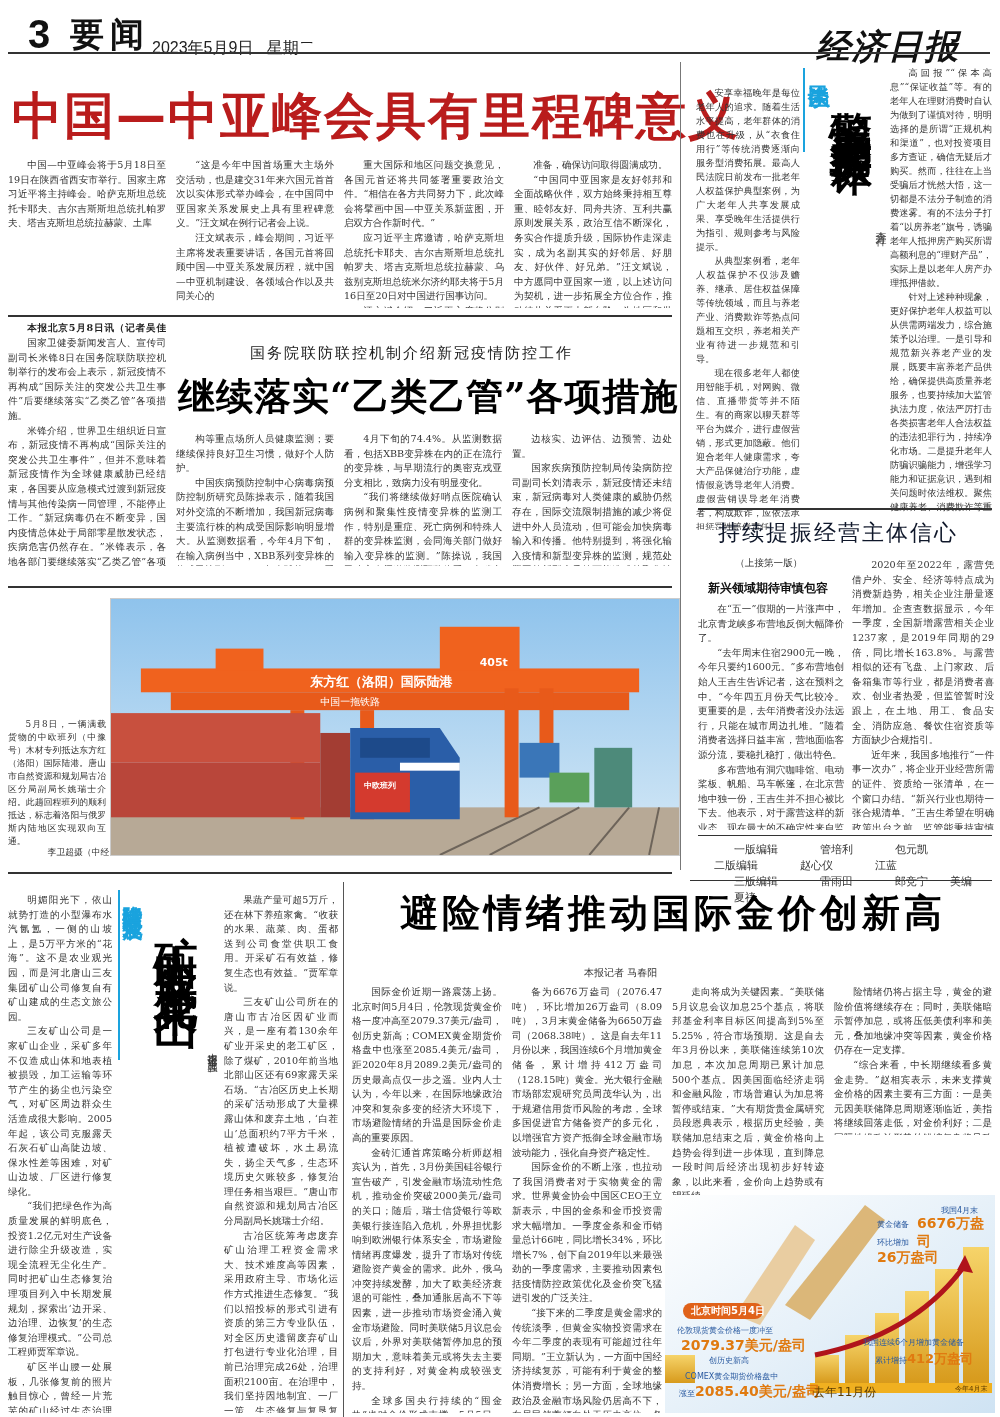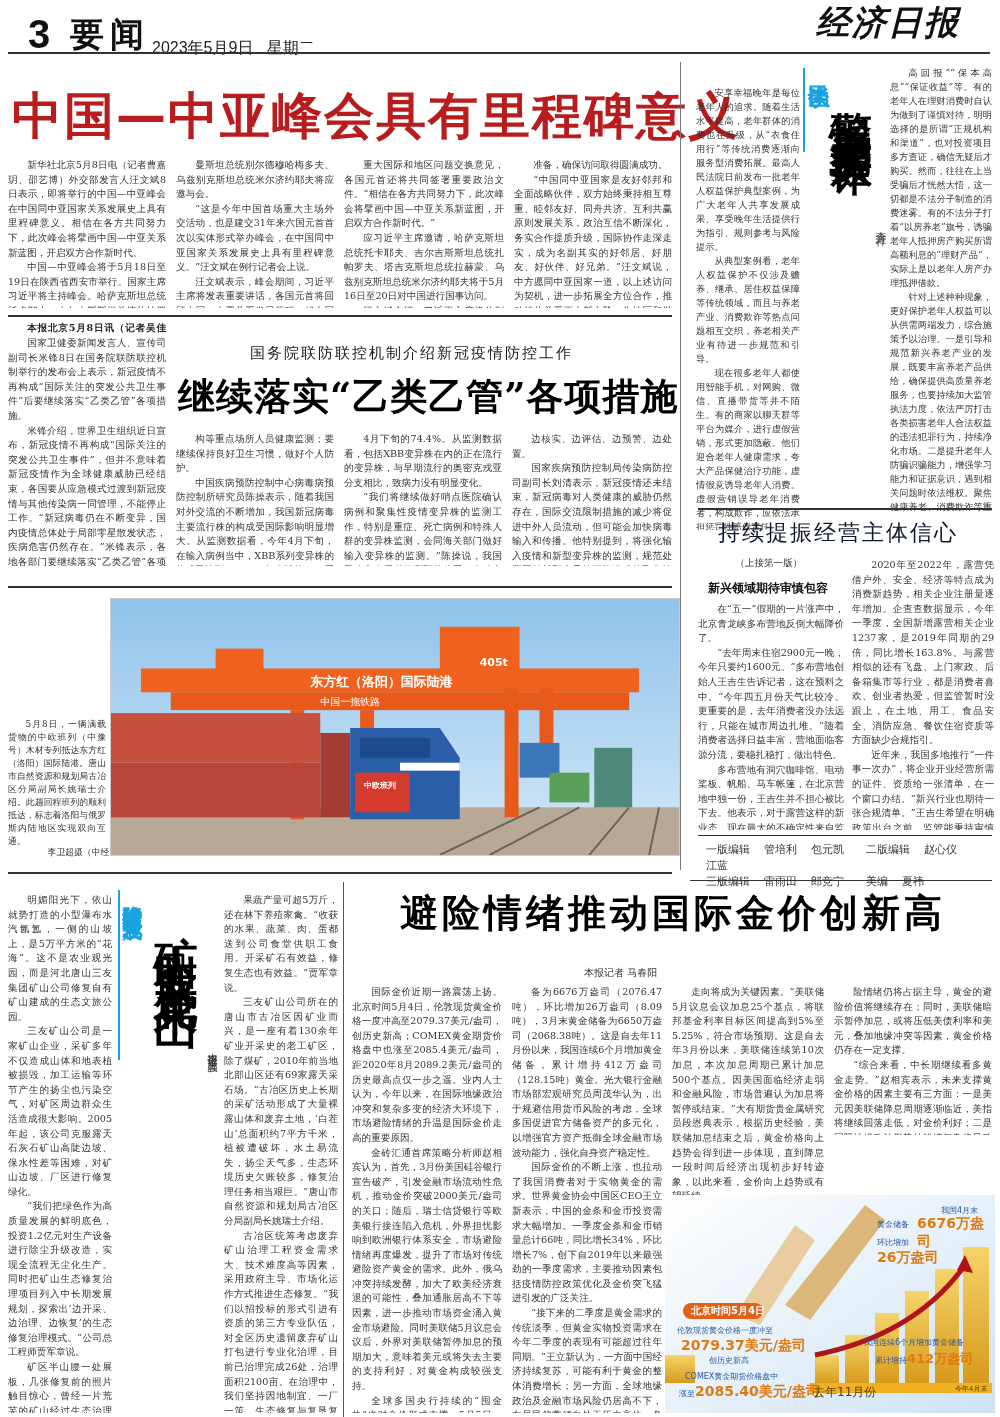--- a/index.html
+++ b/index.html
@@ -8,61 +8,59 @@
   .abs { position: absolute; }
   .txt { font-family: "DejaVu Serif", serif; font-size: 9.6px; line-height: 14.6px; color: #333; text-align: justify; overflow: hidden; }
   .txt p { text-indent: 2em; }
   .hr { position: absolute; background: #333; height: 2px; }
   .vr { position: absolute; background: #444; width: 2px; }
 
   
   .page-num { left: 28px; top: 14px; font-family: "Liberation Sans", sans-serif; font-weight: bold; font-size: 40px; line-height: 40px; color: #111; }
   .section-name { left: 70px; top: 14px; font-family: "DejaVu Serif", serif; font-weight: bold; font-size: 34px; line-height: 40px; letter-spacing: 6px; color: #111; }
   .pub-date { left: 152px; top: 38px; font-family: "Liberation Sans", sans-serif; font-size: 16px; color: #222; }
-  .logo { right: 40px; top: 0; font-family: "DejaVu Serif", serif; font-style: italic; font-weight: bold; font-size: 34px; letter-spacing: 2px; color: #111; }
+  .logo { right: 40px; top: 24px; font-family: "DejaVu Serif", serif; font-style: italic; font-weight: bold; font-size: 34px; letter-spacing: 2px; color: #111; }
 
   .headline-main { left: 12px; top: 84px; font-family: "DejaVu Sans", sans-serif; font-weight: bold; font-size: 50px; line-height: 64px; letter-spacing: 2px; color: #b91c1c; }
 
   .kicker { font-family: "DejaVu Serif", serif; font-size: 15px; color: #222; letter-spacing: 2px; }
   .headline-serif { font-family: "DejaVu Serif", serif; font-weight: bold; color: #000; }
 
   .column-tag { background: #fff; color: #1aa3de; font-weight: bold; font-family: "DejaVu Sans", sans-serif; writing-mode: vertical-rl; border-left: 2px solid #1aa3de; }
   .vhead { writing-mode: vertical-rl; font-weight: bold; color: #000; }
 
   .photo { left: 110px; top: 598px; width: 570px; height: 258px; overflow: hidden; border: 1px solid #ccc; }
   .photo svg { width: 100%; height: 100%; display: block; }
 
   .byline-row { font-family: "DejaVu Serif", serif; font-size: 10px; color: #333; }
   .editor-grid { font-family: "DejaVu Serif", serif; font-size: 11px; line-height: 16px; color: #333; }
-  .editor-grid span { display: inline-block; margin-right: 14px; }
+  .editor-grid span { display: inline-block; margin-right: 14px; margin-left: 28px; }
 
   .info-graphic { left: 665px; top: 1195px; width: 330px; height: 218px; overflow: hidden; }
   .info-graphic svg { width: 100%; height: 100%; display: block; }
   .ig-label { position: absolute; font-family: "DejaVu Sans", sans-serif; }
 </style>
 </head>
 <body>
 
 <div class="abs page-num">3</div>
 <div class="abs section-name">要闻</div>
 <div class="abs pub-date">
   <span>2023年5月9日</span>&nbsp;&nbsp;
   <span>星期二</span>
 </div>
 <div class="abs logo">经济日报</div>
 <div class="hr" style="left:8px; top:52px; width:982px; height:2px;"></div>
 
 <div class="abs headline-main">中国—中亚峰会具有里程碑意义</div>
 
 <div class="abs txt" style="left:8px; top:158px; width:158px; height:150px;">
-    <p>新华社北京5月8日电（记者曹嘉玥、邵艺博）外交部发言人汪文斌8日表示，即将举行的中国—中亚峰会在中国同中亚国家关系发展史上具有里程碑意义。相信在各方共同努力下，此次峰会将擘画中国—中亚关系新蓝图，开启双方合作新时代。</p>
     <p>中国—中亚峰会将于5月18日至19日在陕西省西安市举行。国家主席习近平将主持峰会。哈萨克斯坦总统托卡耶夫、吉尔吉斯斯坦总统扎帕罗夫、塔吉克斯坦总统拉赫蒙、土库</p>
   </div>
 <div class="abs txt" style="left:176px; top:158px; width:158px; height:150px;">
-    <p>曼斯坦总统别尔德穆哈梅多夫、乌兹别克斯坦总统米尔济约耶夫将应邀与会。</p>
     <p>“这是今年中国首场重大主场外交活动，也是建交31年来六国元首首次以实体形式举办峰会，在中国同中亚国家关系发展史上具有里程碑意义。”汪文斌在例行记者会上说。</p>
     <p>汪文斌表示，峰会期间，习近平主席将发表重要讲话，各国元首将回顾中国—中亚关系发展历程，就中国—中亚机制建设、各领域合作以及共同关心的</p>
   </div>
 <div class="abs txt" style="left:344px; top:158px; width:160px; height:150px;">
     <p>重大国际和地区问题交换意见，各国元首还将共同签署重要政治文件。“相信在各方共同努力下，此次峰会将擘画中国—中亚关系新蓝图，开启双方合作新时代。”</p>
     <p>应习近平主席邀请，哈萨克斯坦总统托卡耶夫、吉尔吉斯斯坦总统扎帕罗夫、塔吉克斯坦总统拉赫蒙、乌兹别克斯坦总统米尔济约耶夫将于5月16日至20日对中国进行国事访问。</p>
     <p>汪文斌介绍，习近平主席将分别同四国总统举行会谈。中方正同各方精心</p>
   </div>
 <div class="abs txt" style="left:514px; top:158px; width:158px; height:150px;">
     <p>准备，确保访问取得圆满成功。</p>

